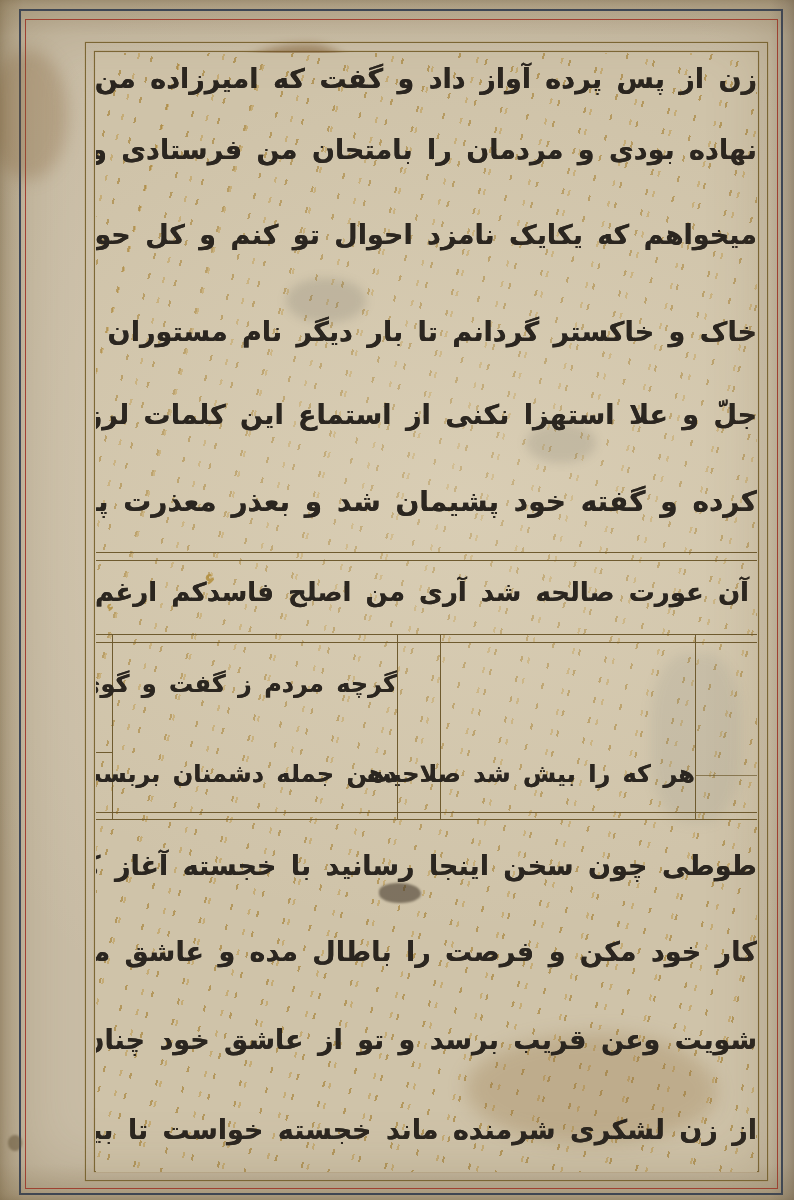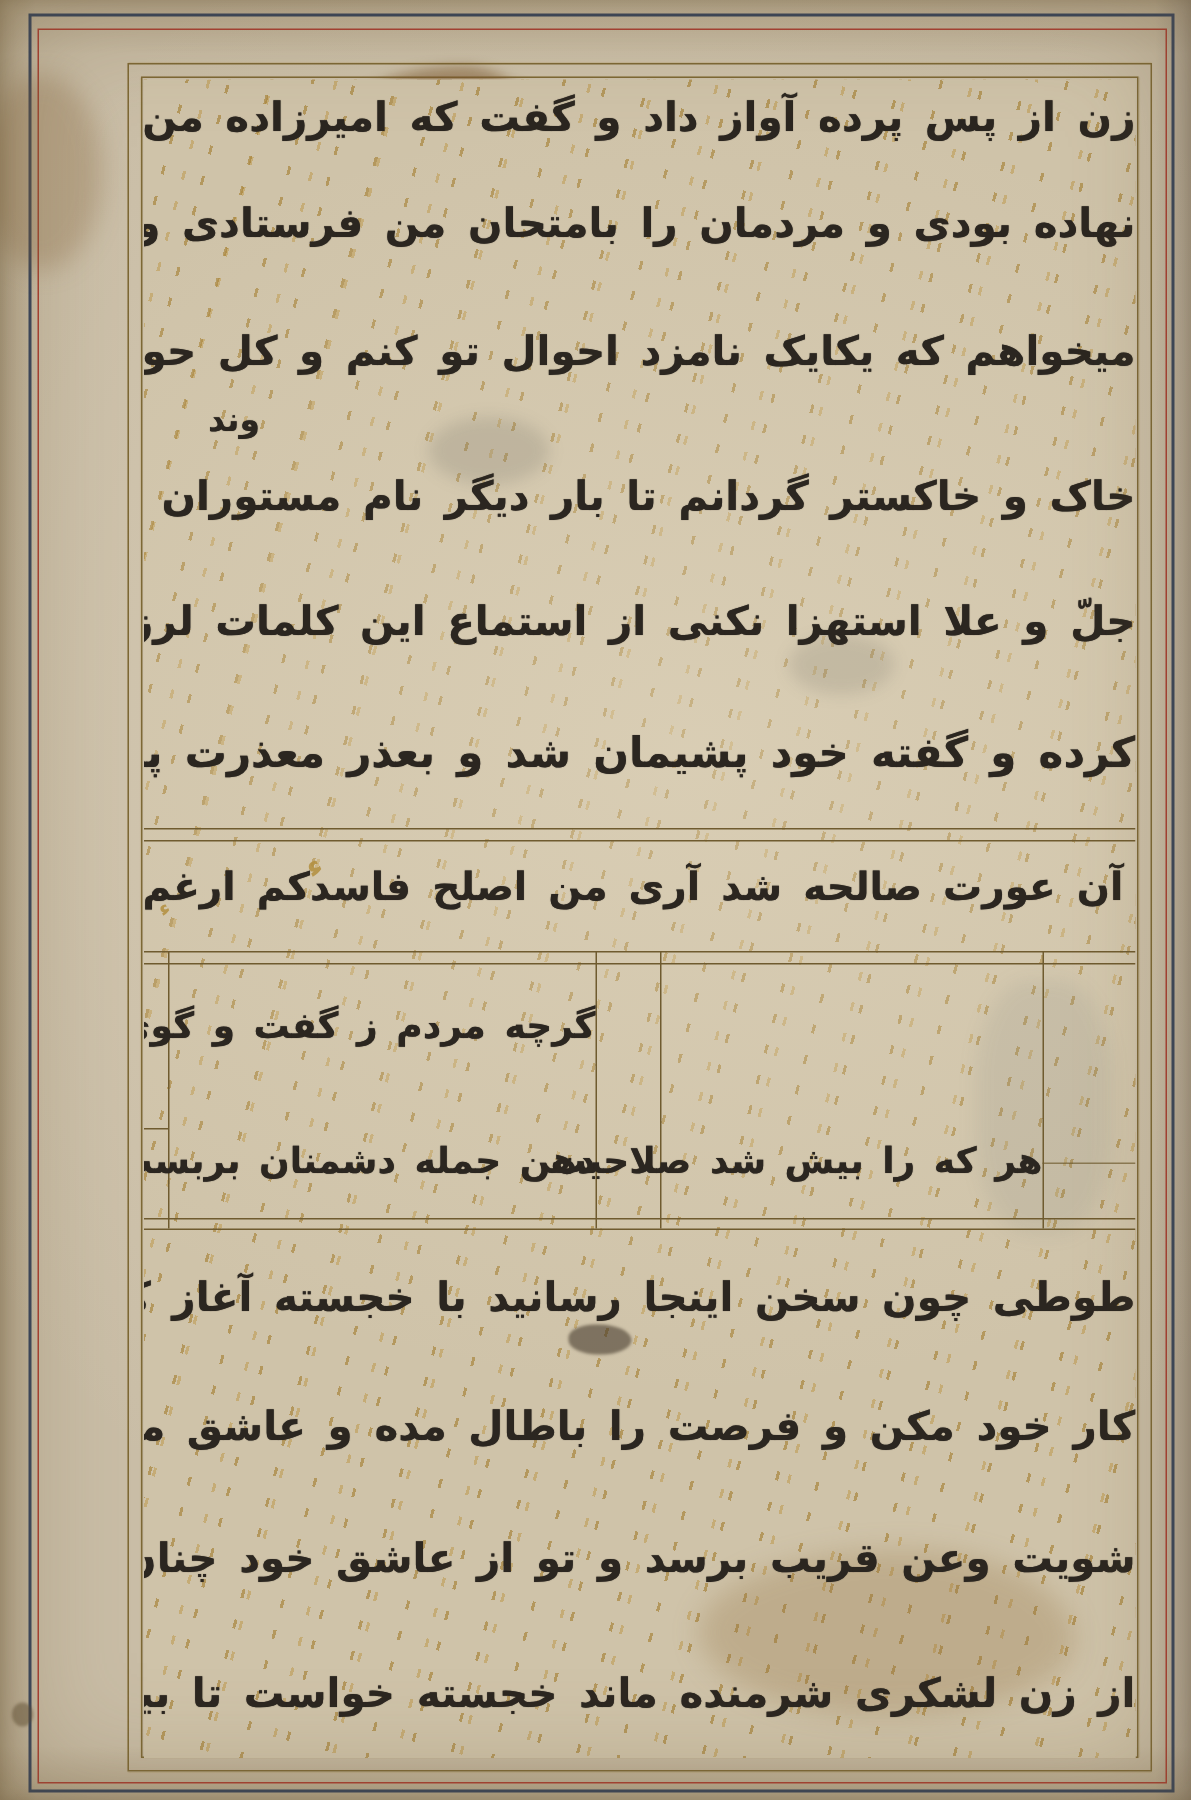--- a/index.html
+++ b/index.html
@@ -61,21 +61,20 @@
 
     <div class="stain" style="left:370px;top:980px;width:250px;height:110px;background:rgba(143,107,57,.26);border-radius:55% 45% 50% 50%/50% 55% 45% 50%;filter:blur(9px);"></div>
     <div class="stain" style="left:190px;top:225px;width:80px;height:45px;background:rgba(80,78,72,.16);border-radius:50%;filter:blur(5px);"></div>
     <div class="stain" style="left:430px;top:370px;width:70px;height:40px;background:rgba(80,78,72,.14);border-radius:50%;filter:blur(5px);"></div>
     <div class="stain" style="left:283px;top:830px;width:42px;height:20px;background:rgba(58,48,34,.55);border-radius:45% 55% 50% 50%;filter:blur(1px);"></div>
     <div class="stain" style="left:555px;top:600px;width:90px;height:170px;background:rgba(100,110,110,.10);border-radius:40%;filter:blur(6px);"></div>
 
     <div class="ms-line" dir="rtl" style="top:-4px;height:60px;line-height:60px;">زن از پس پرده آواز داد و گفت که امیرزاده من آن عورتم که تو مرا ساحره نام</div>
     <div class="ms-line" dir="rtl" style="top:63px;">نهاده بودی و مردمان را بامتحان من فرستادی و بر کلتان من استهزا کردی</div>
     <div class="ms-line" dir="rtl" style="top:148px;">میخواهم که یکایک نامزد احوال تو کنم و کل حوالی ترا بر باد دهم و تراهم در جمیع</div>
-    <div class="ms-line" dir="rtl" style="top:208px;height:40px;line-height:40px;width:120px;left:0;font-size:22px;">وند</div>
     <div class="ms-line" dir="rtl" style="top:245px;">خاک و خاکستر گردانم تا بار دیگر نام مستوران مردمان نبری و بر بندگان خدا</div>
     <div class="ms-line" dir="rtl" style="top:328px;">جلّ و علا استهزا نکنی از استماع این کلمات لرزه در امیرزاده افتاد و آواز</div>
     <div class="ms-line" dir="rtl" style="top:415px;font-size:28px;">کرده و گفته خود پشیمان شد و بعذر معذرت پیش آمد و شرمنده</div>
 
     <div class="hrule" style="top:499px;"></div>
     <div class="hrule" style="top:507px;"></div>
 
     <div class="ms-line header-wrap" dir="rtl" style="top:505px;font-size:26px;">
       <span>آن عورت صالحه شد آری من اصلح فاسدکم ارغم حاسدکم</span>
 

